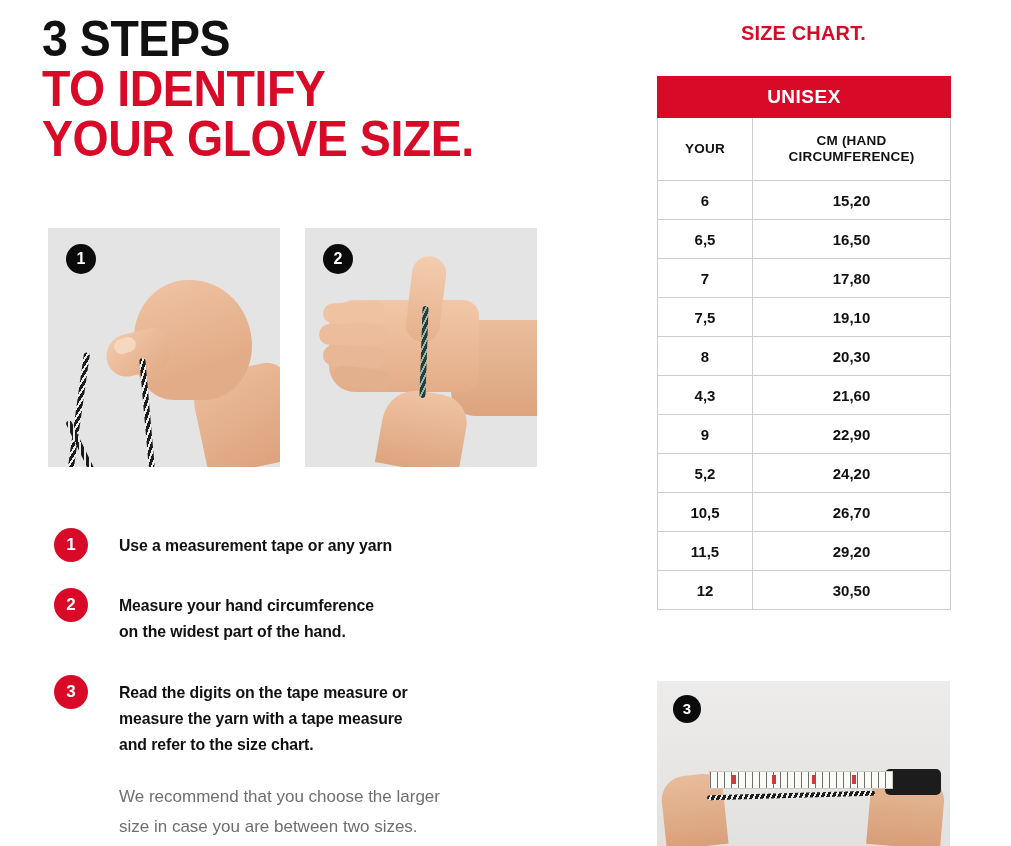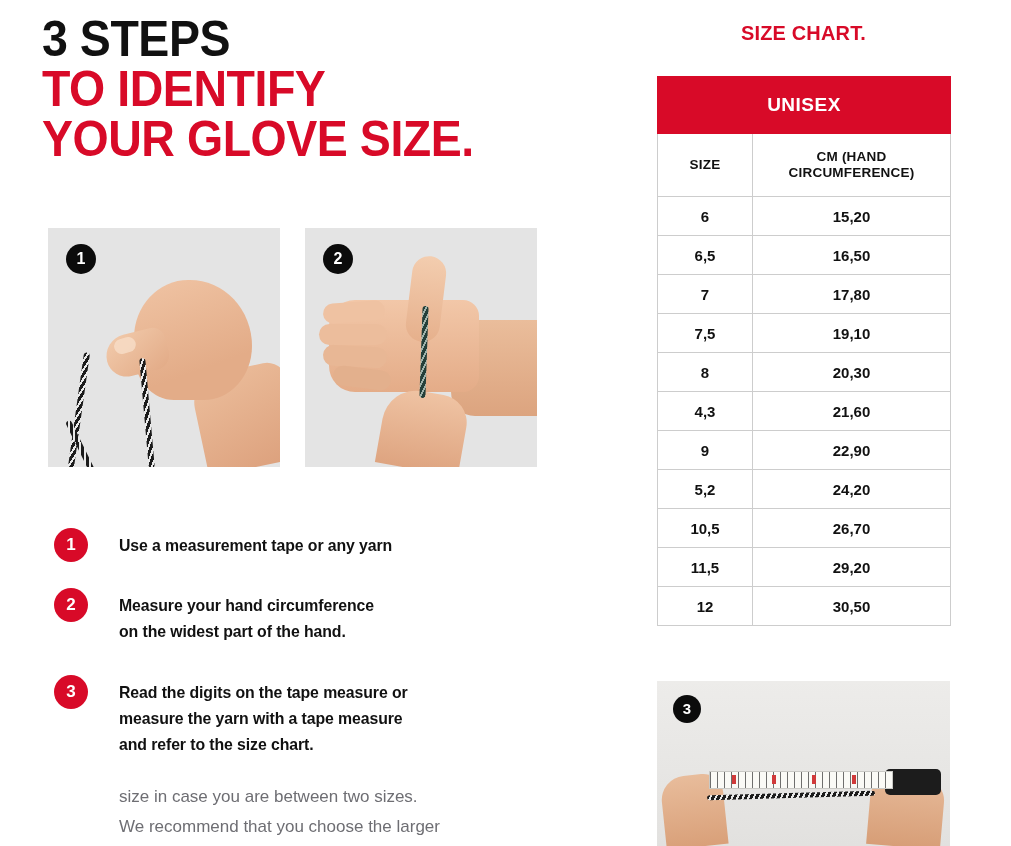--- a/index.html
+++ b/index.html
@@ -198,21 +198,21 @@
     font-weight: bold;
     color: #111111;
   }
   .size-table .unisex-row th {
     background: #D80A28;
     color: #ffffff;
     border: 1px solid #D80A28;
     font-size: 19px;
     letter-spacing: 0.5px;
     height: 40px;
-    padding: 8px;
+    padding: 0;
   }
   .size-table .head-row th {
     height: 54px;
     padding: 4px 6px;
     font-size: 13.5px;
     line-height: 16px;
     letter-spacing: 0.2px;
     background: #ffffff;
   }
   .size-table tbody td {
@@ -280,37 +280,37 @@
       <div class="step-badge">3</div>
       <div class="step-text">
         <span class="tl">Read the digits on the tape measure or</span>
         <span class="tl">measure the yarn with a tape measure</span>
         <span class="tl">and refer to the size chart.</span>
       </div>
     </div>
   </div>
 
   <div class="note">
+    <span class="tl">We recommend that you choose the larger</span>
     <span class="tl">size in case you are between two sizes.</span>
-    <span class="tl">We recommend that you choose the larger</span>
   </div>
 
   <div class="chart-title">SIZE CHART.</div>
 
   <table class="size-table">
     <colgroup>
       <col class="col-size">
       <col class="col-cm">
     </colgroup>
     <thead>
       <tr class="unisex-row">
         <th colspan="2">UNISEX</th>
       </tr>
       <tr class="head-row">
-        <th>SIZE</th>
+        <th>YOUR</th>
         <th>
           <span>CM (HAND</span><br>
           <span>CIRCUMFERENCE)</span>
         </th>
       </tr>
     </thead>
     <tbody>
         <tr>
           <td>6</td>
           <td>15,20</td>

